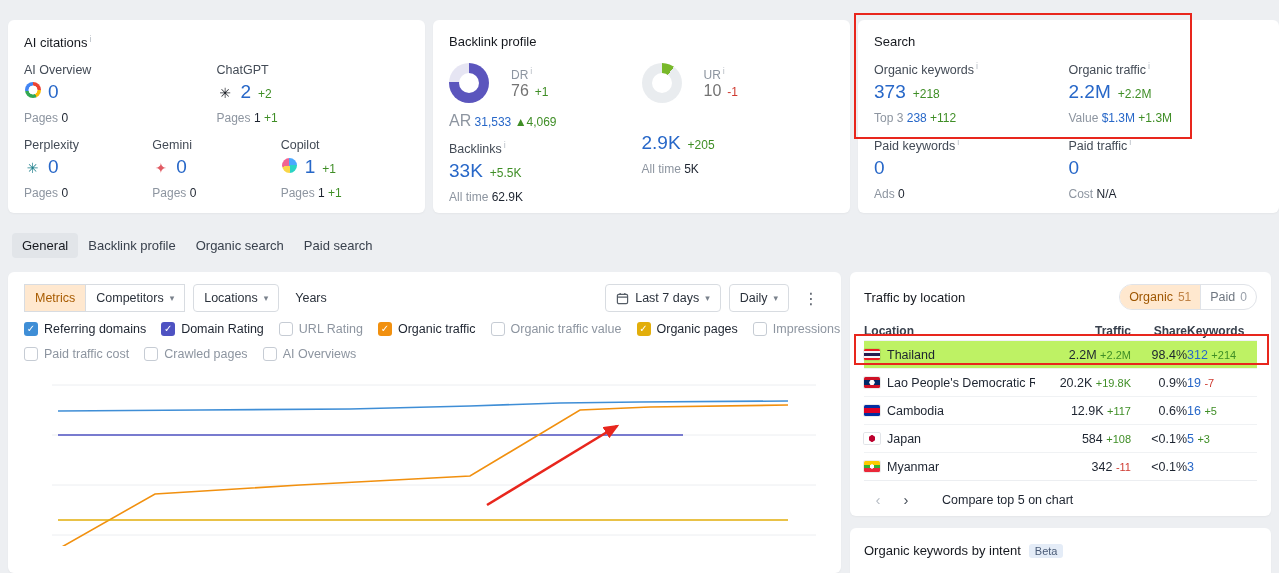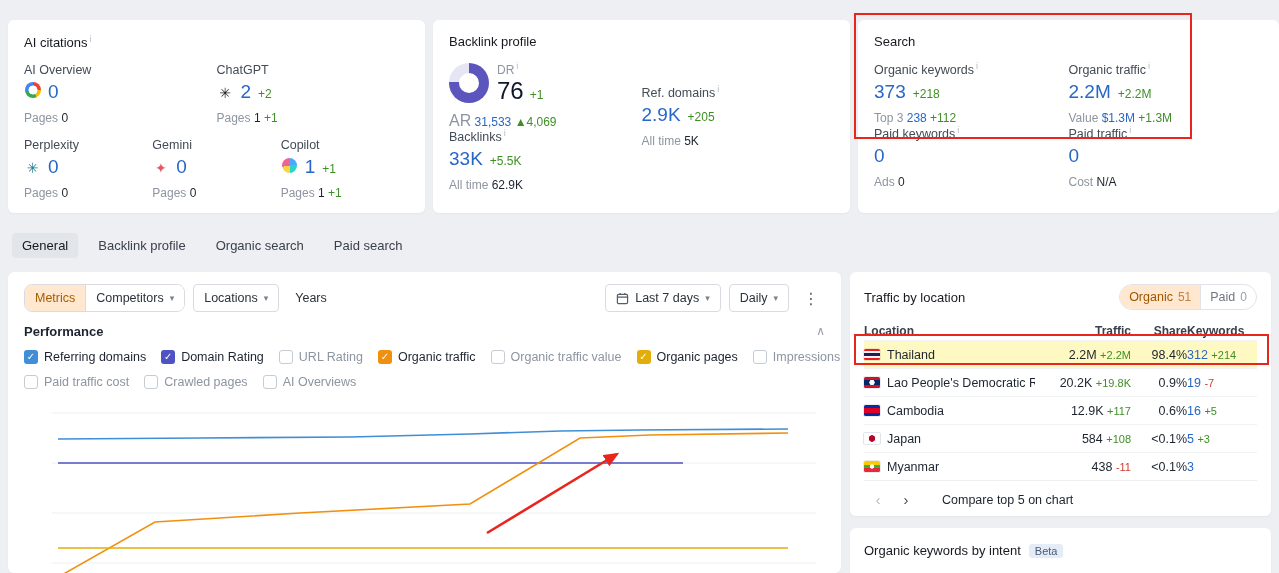--- a/index.html
+++ b/index.html
@@ -28,41 +28,41 @@
 .ai-icn{display:inline-flex;width:17px;height:17px;align-items:center;justify-content:center;flex:none}
 .gicon{width:16px;height:16px;border-radius:50%;background:radial-gradient(circle,#fff 0 4.2px,transparent 4.8px),conic-gradient(#ea4335 0 25%,#fbbc05 25% 43%,#34a853 43% 73%,#4285f4 73%)}
 .copilot-icon{width:15px;height:15px;border-radius:50%;background:conic-gradient(#4aa8ff 0 25%,#2bd4c4 25% 50%,#f9d648 50% 72%,#f06292 72%)}
 .glyph-openai{font-size:14px;color:#1d2128;line-height:1}
 .glyph-perplexity{font-size:14px;color:#20808d;line-height:1}
 .glyph-gemini{font-size:14px;color:#e15b64;line-height:1}
 
 .bl-cols{display:flex;margin-top:12px}
 .bl-col{width:197px}
 .s-col{width:198px}
-.donut-row{display:flex;gap:8px;align-items:center;height:44px}
+.donut-row{display:flex;gap:22px;align-items:center;height:44px}
 .donut{width:40px;height:40px;border-radius:50%;position:relative;flex:none}
 .donut::after{content:"";position:absolute;inset:10px;background:#fff;border-radius:50%}
 .donut.dr{background:conic-gradient(#5b55bd 0 76%,#e6e5f3 0)}
 .donut.ur{background:conic-gradient(#78b82a 0 10%,#e9ecef 0)}
 .dlab{font-size:12px;color:#8d95a0}
 .dval{display:flex;align-items:baseline;gap:6px}
-.dval .num{font-size:24px;color:#0f172a}
+.dval .num{font-size:16px;color:#737373}
 .ar-line{margin-top:7px;font-size:12px;height:16px}
-.sec-label{margin-top:0;font-size:12.5px;color:#434b56}
-
-.tabs{display:flex;gap:10px;margin:19px 0 0 12px;align-items:center;height:26px}
+.sec-label{margin-top:12px;font-size:12.5px;color:#434b56}
+
+.tabs{display:flex;margin:19px 0 0 12px;align-items:center;height:26px}
 .tab{padding:5px 10px;border-radius:4px;color:#39414d;cursor:pointer;font-size:13px}
 .tab.active{background:#e2e5e9;color:#16191f}
 
 .main-row{display:flex;margin-top:14px;padding:0 8px;gap:9px;align-items:flex-start}
 .perf-card{width:833px;height:301px;padding:12px 16px;overflow:hidden}
 .right-col{width:421px;display:flex;flex-direction:column;gap:12px}
 
 .toolbar{display:flex;align-items:center;gap:8px;height:28px}
-.seg-group{display:inline-flex;border:1px solid #d8dce1;border-radius:8px;overflow:hidden;height:28px}
+.seg-group{display:inline-flex;border:1px solid #d8dce1;border-radius:0;overflow:hidden;height:28px}
 .seg{display:inline-flex;align-items:center;gap:6px;padding:0 10px;font-size:12.5px;color:#2b323c;background:#fff;cursor:pointer}
 .seg+.seg{border-left:1px solid #d8dce1}
 .seg.selected{background:#ffe8cf;color:#a85b00}
 .tb-btn{display:inline-flex;align-items:center;gap:6px;height:28px;padding:0 10px;border:1px solid #d8dce1;border-radius:4px;background:#fff;font-size:12.5px;color:#2b323c;cursor:pointer}
 .tb-plain{height:28px;display:inline-flex;align-items:center;padding:0 8px;font-size:12.5px;color:#2b323c;cursor:pointer}
 .caret{font-size:9px;color:#7a828c}
 .spacer{flex:1}
 .kebab{font-size:16px;color:#5d646e;padding:0 6px;cursor:pointer}
 
 .perf-head{display:flex;align-items:center;margin-top:10px;height:18px}
@@ -83,21 +83,21 @@
 .tg+.tg{border-left:1px solid #e0e3e8}
 .tg .cnt{color:#9aa1ab;font-size:12px}
 .tg.selected{background:#ffe8cf;color:#9e5600}
 .tg.selected .cnt{color:#c08347}
 .t-head{display:flex;margin-top:12px;font-size:12px;font-weight:700;color:#39414d;height:18px;align-items:center}
 .col-loc{flex:1;display:flex;align-items:center;gap:7px;min-width:0}
 .col-traffic{width:96px;text-align:right}
 .col-share{width:56px;text-align:right}
 .col-kw{width:70px;text-align:left}
 .t-row{display:flex;align-items:center;height:28px;border-top:1px solid #f0f2f4;font-size:12.5px;cursor:pointer}
-.t-row.hl{background:#fef9c3}
+.t-row.hl{background:#bef264}
 .t-name{white-space:nowrap;overflow:hidden;color:#1d2430}
 .t-row .delta{font-size:11px}
 .kwv{color:#2767c8}
 .flag{width:16px;height:11px;border-radius:1.5px;flex:none;box-shadow:0 0 0 1px rgba(0,0,0,.08)}
 .flag-th{background:linear-gradient(180deg,#ed1c24 0 16.5%,#f4f5f8 16.5% 33%,#241d4f 33% 67%,#f4f5f8 67% 83.5%,#ed1c24 83.5%)}
 .flag-la{background:radial-gradient(circle at 50% 50%,#fff 0 2.4px,transparent 2.9px),linear-gradient(180deg,#ce1126 0 25%,#002868 25% 75%,#ce1126 75%)}
 .flag-kh{background:linear-gradient(180deg,#032ea1 0 27%,#e00025 27% 73%,#032ea1 73%)}
 .flag-jp{background:radial-gradient(circle at 50% 50%,#bc002d 0 3px,#fff 3.5px);box-shadow:0 0 0 1px #e1e4e8}
 .flag-mm{background:radial-gradient(circle at 50% 50%,#fff 0 1.9px,transparent 2.4px),linear-gradient(180deg,#fecb00 0 33%,#34b233 33% 67%,#ea2839 67%)}
 .t-foot{display:flex;align-items:center;border-top:1px solid #eceef1;height:38px;margin-top:0}
@@ -191,22 +191,31 @@
         </div>
         <div class="ar-line"><span class="lbl">AR</span> <span class="link">31,533</span> <span class="delta">▲4,069</span></div>
         <div class="sec-label"><span>Backlinks</span><sup class="info">i</sup></div>
         <div class="vrow">
             <span class="bignum">33K</span>
             <span class="delta">+5.5K</span>
           </div>
         <div class="subline"><span>All time</span> <span class="v">62.9K</span></div>
       </div>
       <div class="bl-col">
+        <div class="donut-row">
+          <div class="donut ur"></div>
+          <div class="dstack">
+            <div class="dlab"><span>UR</span><sup class="info">i</sup></div>
+            <div class="dval">
+                <span class="num">10</span>
+                <span class="delta down">-1</span>
+              </div>
+          </div>
+        </div>
         <div class="ar-line"></div>
-        <div class="sec-label"><span>Ref. domains</span><sup class="info">i</sup></div>
         <div class="vrow">
             <span class="bignum">2.9K</span>
             <span class="delta">+205</span>
           </div>
         <div class="subline"><span>All time</span> <span class="v">5K</span></div>
       </div>
     </div>
   </section>
 
   <section class="card top-card c3">
@@ -276,24 +285,20 @@
         <span>Last 7 days</span>
           <span class="caret">▾</span>
       </span>
       <span class="tb-btn">
           <span>Daily</span>
           <span class="caret">▾</span>
         </span>
       <span class="kebab">⋮</span>
     </div>
 
-    <div class="perf-head">
-      <span class="perf-title">Performance</span>
-      <span class="collapse">∧</span>
-    </div>
 
     <div class="cb-row">
       <label class="cb on">
           <span class="box" style="background-color: rgb(63, 142, 214);">
             <span>✓</span>
           </span>
           <span>Referring domains</span>
         </label>
       <label class="cb on">
           <span class="box" style="background-color: rgb(78, 82, 194);">
@@ -420,21 +425,21 @@
           </span>
         <span class="col-traffic"><span>584</span> <span class="delta">+108</span></span>
         <span class="col-share">&lt;0.1%</span>
         <span class="col-kw"><span class="kwv">5</span> <span class="delta">+3</span></span>
       </div>
       <div class="t-row">
         <span class="col-loc">
             <span class="flag flag-mm"></span>
             <span class="t-name">Myanmar</span>
           </span>
-        <span class="col-traffic"><span>438</span> <span class="delta down">-11</span></span>
+        <span class="col-traffic"><span>342</span> <span class="delta down">-11</span></span>
         <span class="col-share">&lt;0.1%</span>
         <span class="col-kw"><span class="kwv">3</span> <span class="delta"></span></span>
       </div>
 
       <div class="t-foot">
         <span class="pg">‹</span>
         <span class="pg next">›</span>
         <span class="compare">Compare top 5 on chart</span>
       </div>
     </section>

